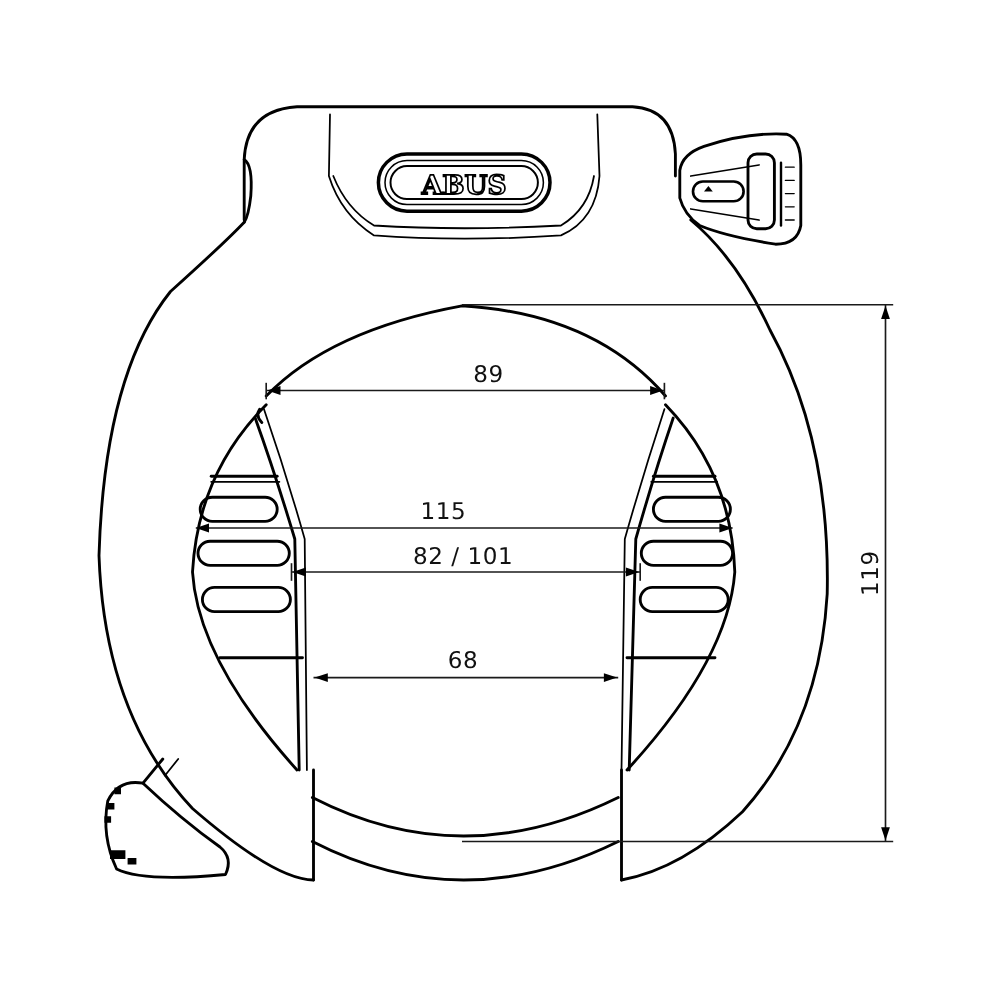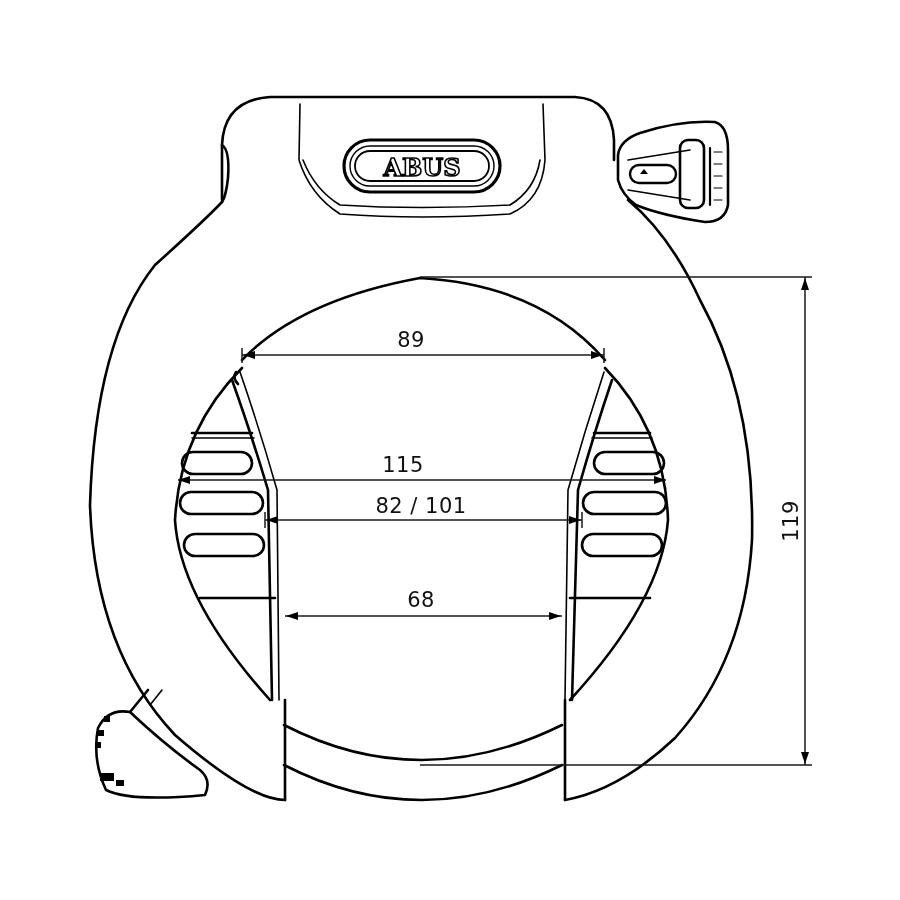--- a/index.html
+++ b/index.html
@@ -131,18 +131,18 @@
       <path class="arrow" d="M 561 616 l -12 -4 l 0 8 z"></path>
 
       <line class="dim" x1="420" y1="277" x2="812" y2="277"></line>
       <line class="dim" x1="420" y1="765" x2="812" y2="765"></line>
       <line class="dim" x1="805" y1="277" x2="805" y2="765"></line>
       <path class="arrow" d="M 805 278 l -4 12 l 8 0 z"></path>
       <path class="arrow" d="M 805 764 l -4 -12 l 8 0 z"></path>
     </g>
   </svg>
 
-  <div class="dim-label" style="left:411px; top:340px;">89</div>
+  <div class="dim-label" style="left:444px; top:340px;">89</div>
   <div class="dim-label" style="left:403px; top:465px;">115</div>
   <div class="dim-label" style="left:421px; top:506px;text-align:center;">82 / 101</div>
   <div class="dim-label" style="left:421px; top:600px;">68</div>
   <div class="dim-label vertical" style="left:791px; top:521px;">119</div>
 </div>
 
 </body></html>

